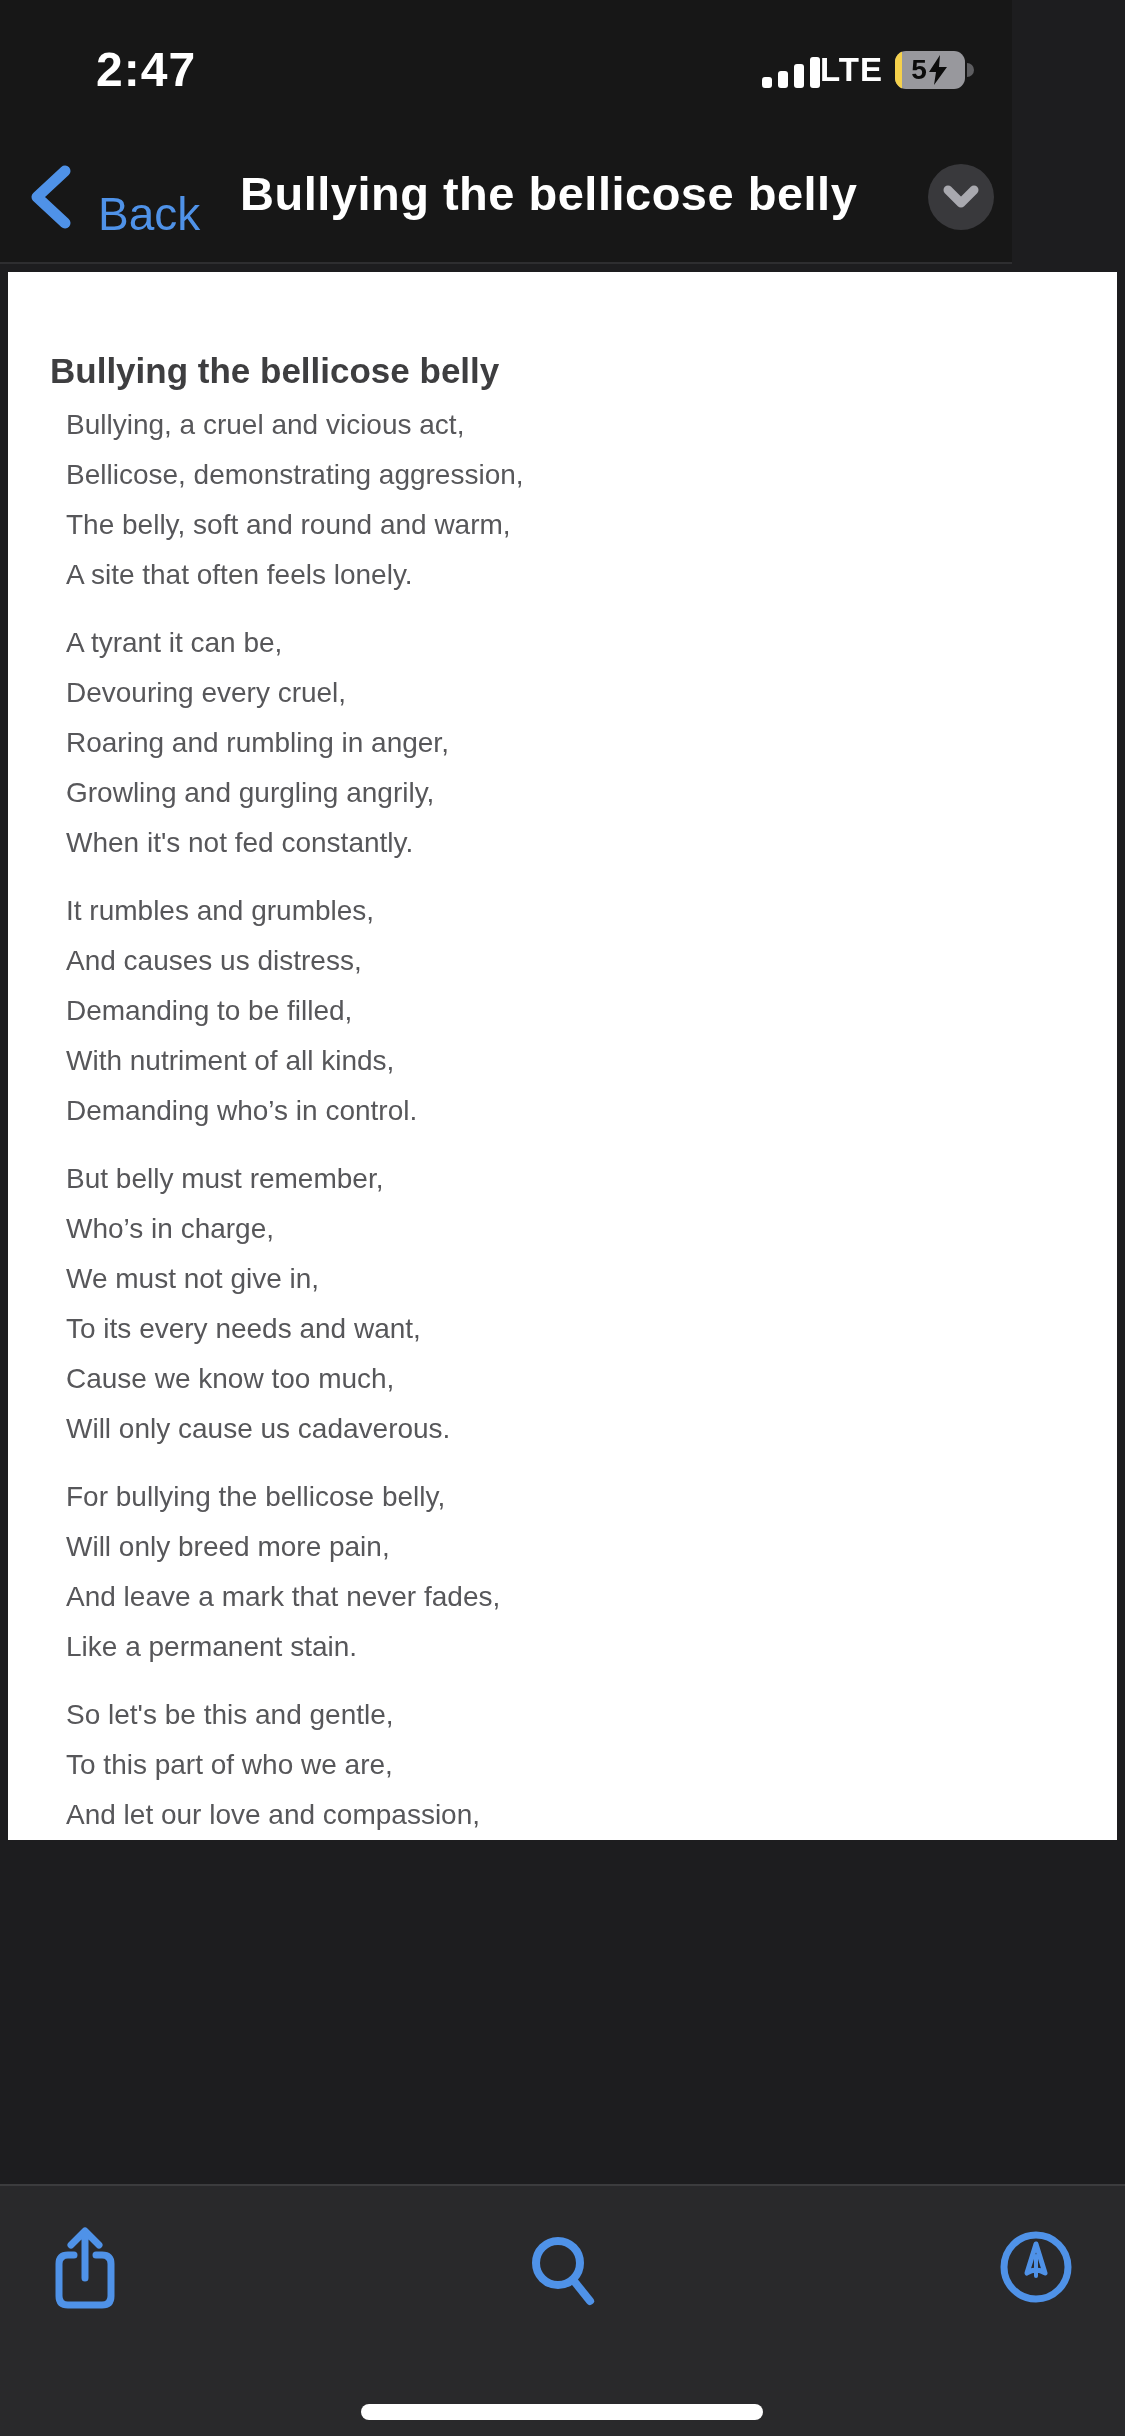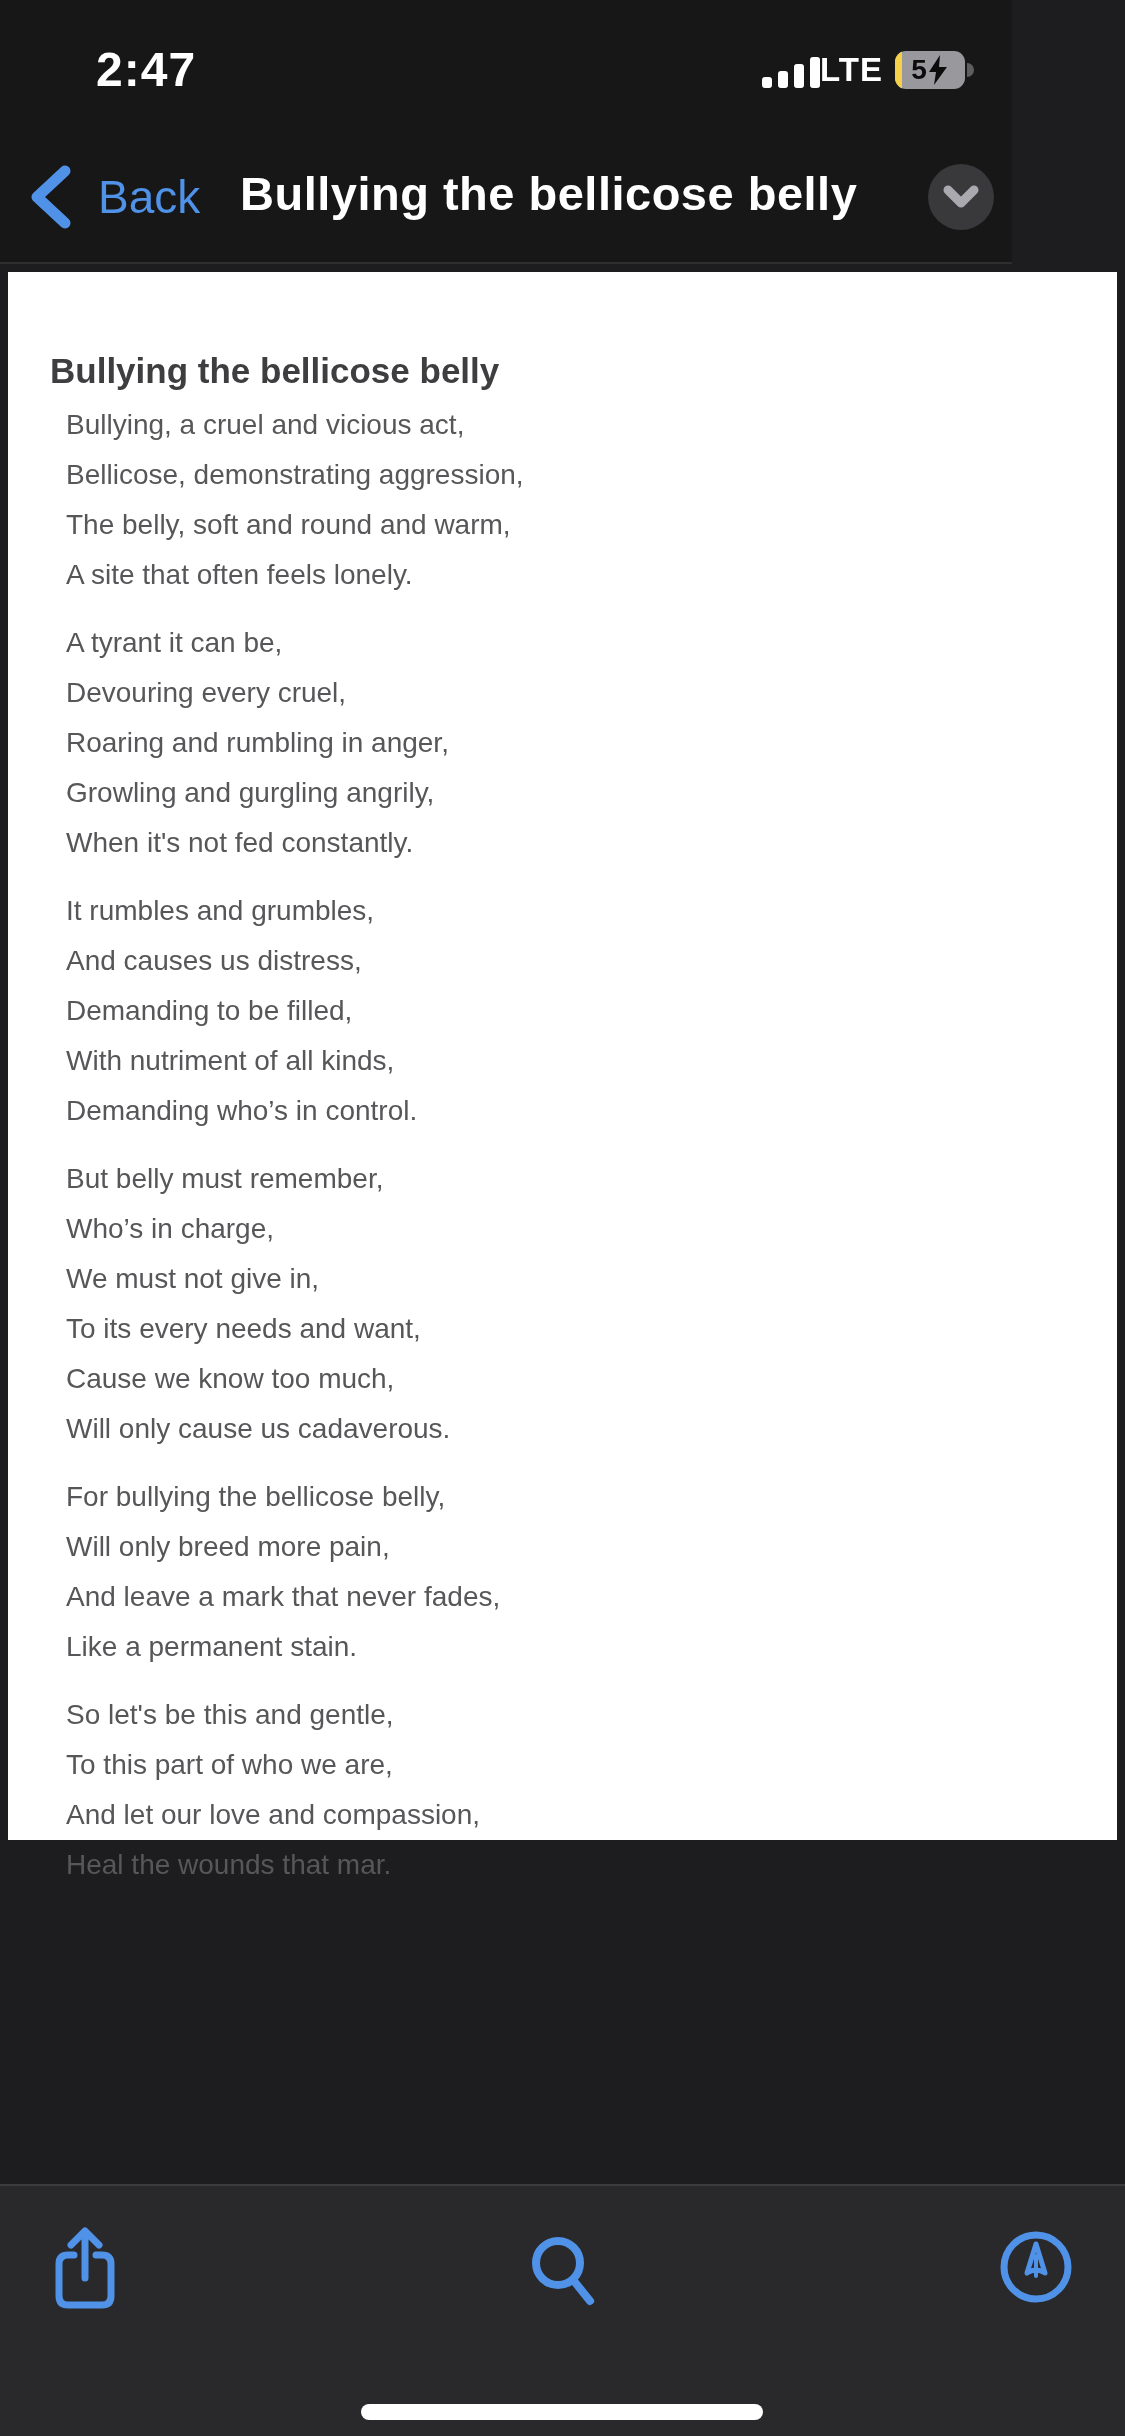--- a/index.html
+++ b/index.html
@@ -45,21 +45,21 @@
     font-size:28px; font-weight:800; color:#0c0c0c; z-index:1;
   }
   .battery-cap {
     width:7px; height:14px; margin-left:2px;
     background:#5e5e61; border-radius:0 7px 7px 0;
   }
 
   
   .back-chevron { position:absolute; left:28px; top:164px; }
   .back-label {
-    position:absolute; left:98px; top:170px;
+    position:absolute; left:98px; top:187px;
     font-size:46px; color:#4f92e8;
   }
   .nav-title {
     position:absolute; left:240px; top:166px;
     font-size:47px; font-weight:700; color:#ffffff; letter-spacing:0.5px;
     white-space:nowrap;
   }
   .title-menu-btn {
     position:absolute; left:928px; top:164px;
     width:66px; height:66px; border-radius:50%;
@@ -177,21 +177,20 @@
       <div class="stanza">
         <p class="poem-line">For bullying the bellicose belly,</p>
         <p class="poem-line">Will only breed more pain,</p>
         <p class="poem-line">And leave a mark that never fades,</p>
         <p class="poem-line">Like a permanent stain.</p>
       </div>
       <div class="stanza">
         <p class="poem-line">So let's be this and gentle,</p>
         <p class="poem-line">To this part of who we are,</p>
         <p class="poem-line">And let our love and compassion,</p>
-        <p class="poem-line">Heal the wounds that mar.</p>
       </div>
     </div>
 </div>
 
 <div class="toolbar">
 
   <button class="tool-btn tool-share">
     <svg width="62" height="84" viewBox="0 0 62 84">
       <path d="M20 29 H14 Q5 29 5 38 V70 Q5 79 14 79 H48 Q57 79 57 70 V38 Q57 29 48 29 H42" fill="none" stroke="#4f92e8" stroke-width="7" stroke-linecap="round"></path>
       <path d="M31 52 V6 M17 19 L31 5 L45 19" fill="none" stroke="#4f92e8" stroke-width="7" stroke-linecap="round" stroke-linejoin="round"></path>

